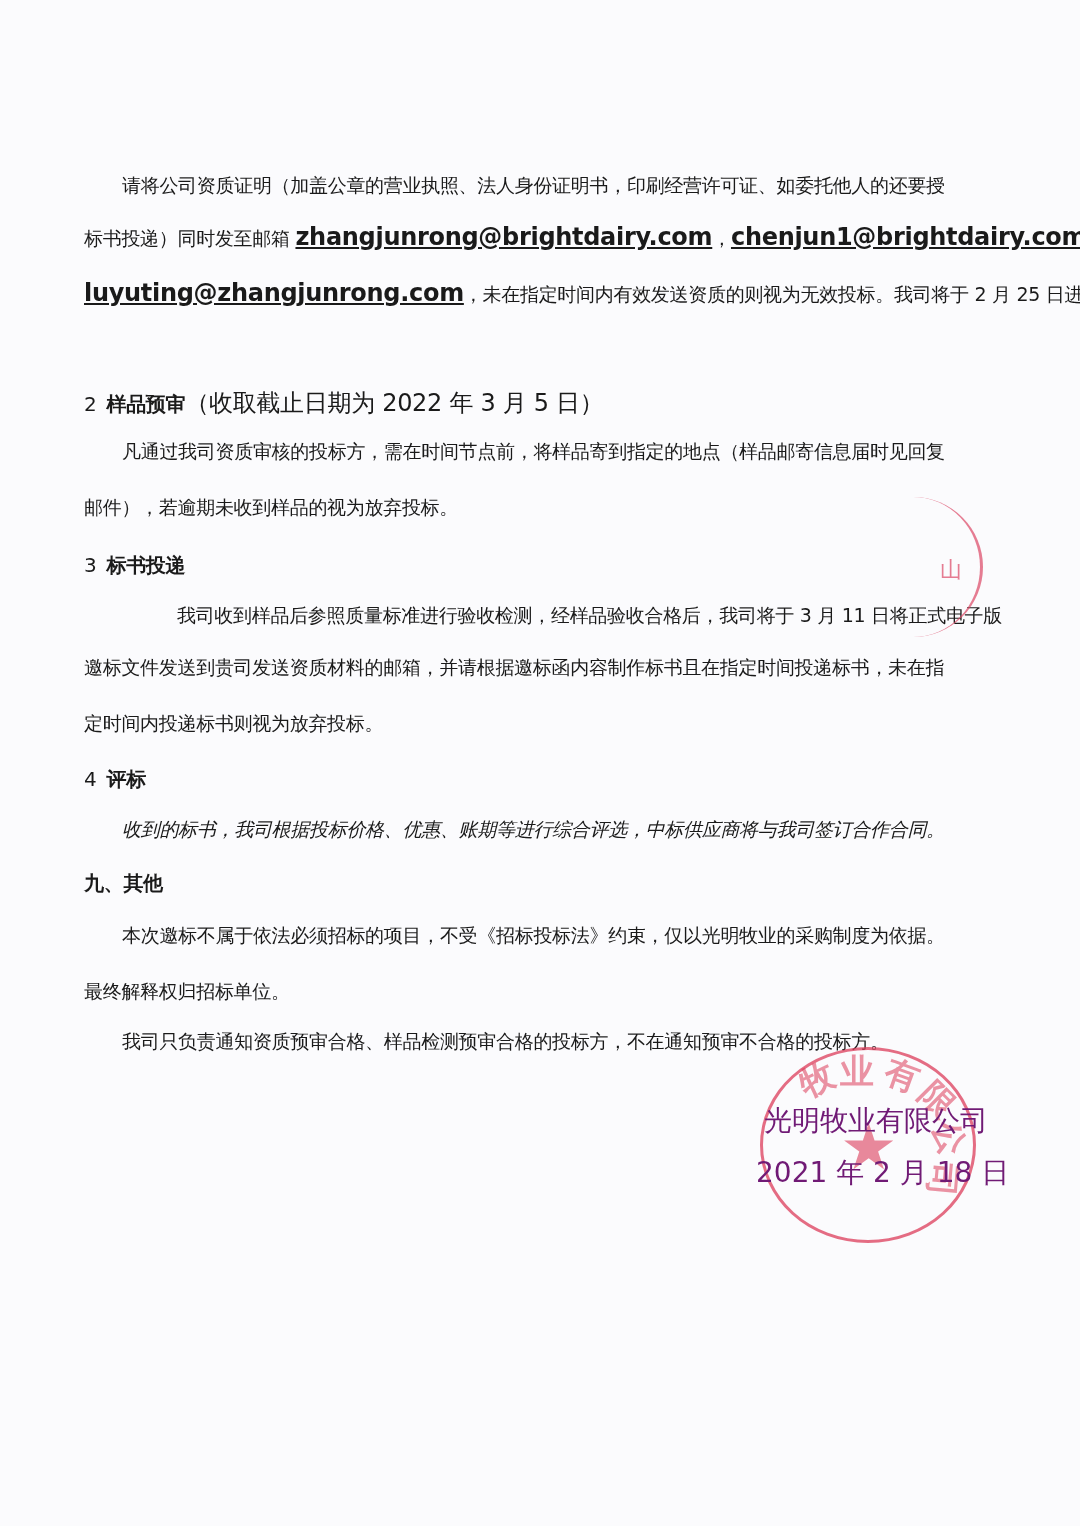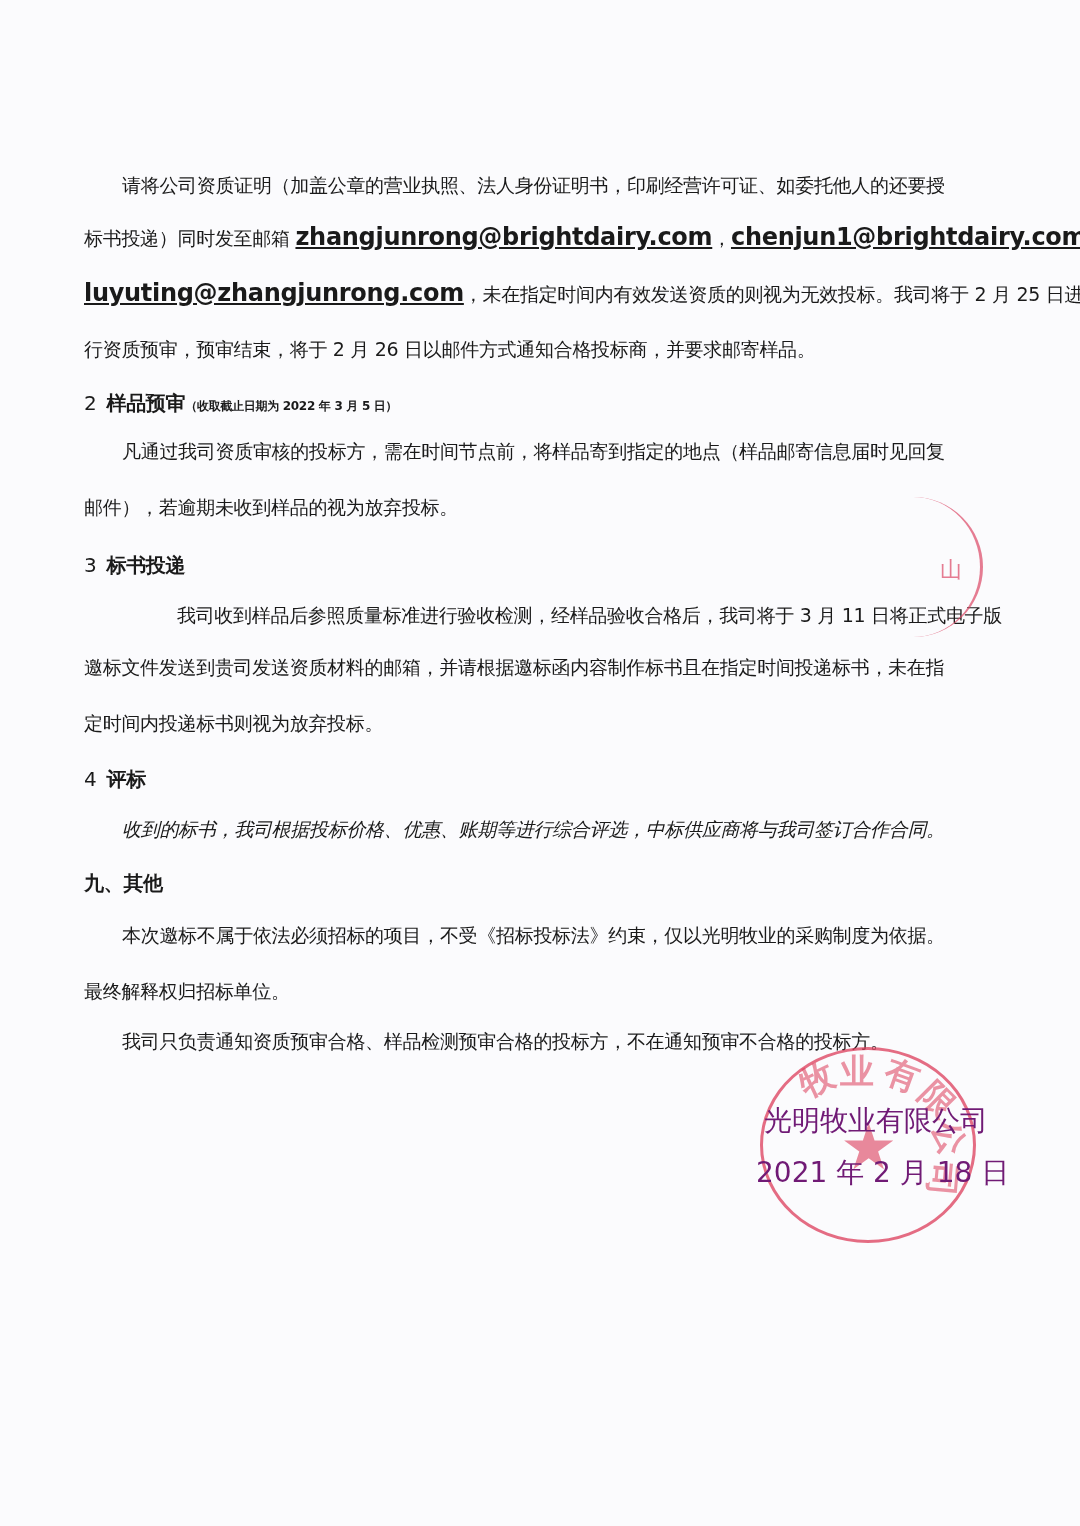--- a/index.html
+++ b/index.html
@@ -12,21 +12,21 @@
   }
   .page { position: absolute; left: 0; top: 0; width: 1020px; height: 1526px; margin-top: 27px; }
   .line {
     position: absolute; left: 84px; width: 880px;
     font-size: 19px; line-height: 28px; white-space: nowrap;
     letter-spacing: -0.3px;
   }
   .indent { left: 122px; }
   .heading { font-weight: bold; font-size: 20px; }
   .heading .num { font-weight: normal; margin-right: 10px; }
-  .heading .note { font-weight: bold; font-size: 12px; }
+  .heading .note { font-weight: normal; font-size: 24px; }
   .email { font-weight: bold; text-decoration: underline; font-family: "DejaVu Sans", sans-serif; font-size: 24px; }
   .sig { position: absolute; font-size: 28px; line-height: 32px; white-space: nowrap; color: #701a75; }
   .stamp-ring {
     position: absolute; border-radius: 50%;
     border: 3px solid rgba(220, 60, 90, 0.75);
   }
   .stamp-arc {
     position: absolute; left: 740px; top: 470px; width: 240px; height: 140px;
     border-right: 3px solid rgba(220, 70, 100, 0.7); border-radius: 0 120px 120px 0;
   }
@@ -39,21 +39,20 @@
 
 <div class="page">
 
   <div class="line indent" style="top:144px;">请将公司资质证明（加盖公章的营业执照、法人身份证明书，印刷经营许可证、如委托他人的还要授</div>
   <div class="line" style="top:196px;">
     <span>标书投递）同时发至邮箱 </span><span class="email">zhangjunrong@brightdairy.com</span><span>，</span><span class="email">chenjun1@brightdairy.com</span><span> 和</span>
   </div>
   <div class="line" style="top:252px;">
     <span class="email">luyuting@zhangjunrong.com</span><span>，未在指定时间内有效发送资质的则视为无效投标。我司将于 2 月 25 日进</span>
   </div>
-  <div class="line" style="top:308px;">行资质预审，预审结束，将于 2 月 26 日以邮件方式通知合格投标商，并要求邮寄样品。</div>
 
   <div class="line heading" style="top:362px;">
     <span class="num">2</span><span>样品预审</span><span class="note">（收取截止日期为 2022 年 3 月 5 日）</span>
   </div>
   <div class="line indent" style="top:410px;">凡通过我司资质审核的投标方，需在时间节点前，将样品寄到指定的地点（样品邮寄信息届时见回复</div>
   <div class="line" style="top:466px;">邮件），若逾期未收到样品的视为放弃投标。</div>
 
   <div class="line heading" style="top:524px;">
     <span class="num">3</span><span>标书投递</span>
   </div>

